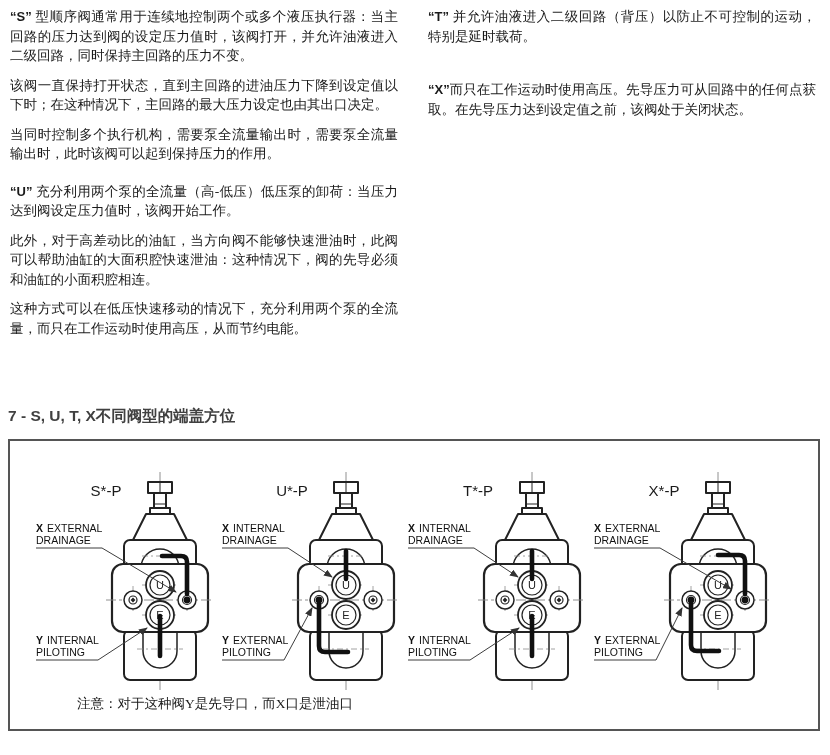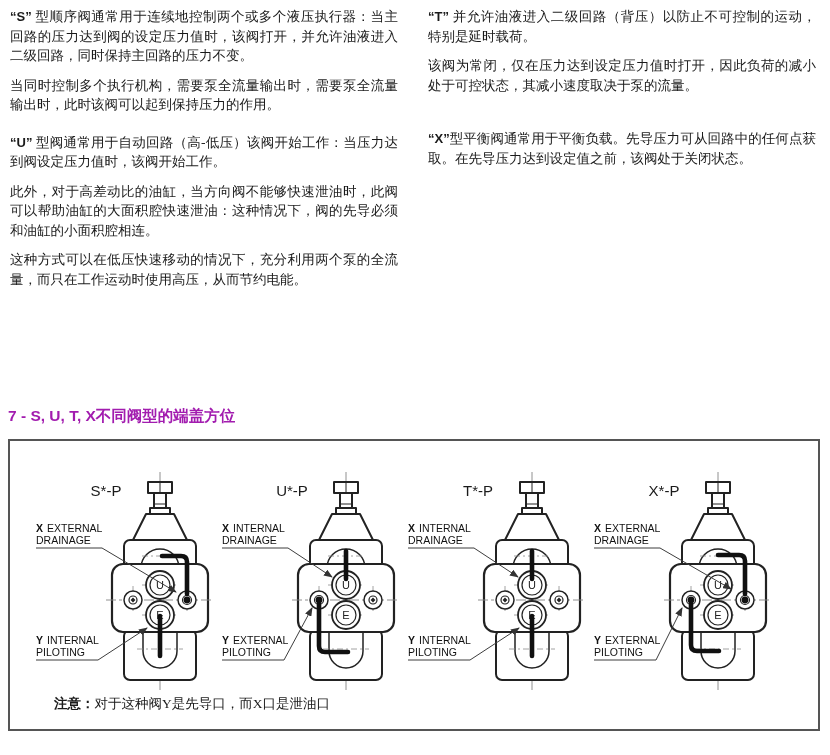--- a/index.html
+++ b/index.html
@@ -7,21 +7,21 @@
         font-family:"Liberation Serif",serif;color:#1a1a1a;}
   
   .columns{display:flex;gap:30px;padding:7px 10px 0 10px;height:400px;box-sizing:border-box;}
   .col{width:388px;}
   .col p{margin:0 0 10px 0;font-size:13.5px;line-height:19.5px;text-align:justify;}
   .col p b.lead{font-family:"Liberation Sans",sans-serif;font-weight:bold;font-size:13px;}
   .gap{margin-top:18px !important;}
   .gap-lg{margin-top:34px !important;}
   
   .section-heading{font-family:"Liberation Sans",sans-serif;font-weight:bold;
-        font-size:15.5px;margin:6px 0 12px 8px;color:#a21caf;}
+        font-size:15.5px;margin:6px 0 12px 8px;color:#404040;}
   
   .diagram-box{position:relative;margin-left:8px;width:812px;height:292px;
         border:2px solid #555;box-sizing:border-box;background:#fff;}
   .valve-cell{position:absolute;top:2px;width:195px;height:252px;}
   .vc0{left:12px}.vc1{left:198px}.vc2{left:384px}.vc3{left:570px}
   .valve{width:195px;height:252px;display:block;}
   
   .ln2{fill:#fff;stroke:#222;stroke-width:2;stroke-linejoin:round;}
   .body{stroke-width:2.2;}
   .ln18{fill:#fff;stroke:#222;stroke-width:1.8;}
@@ -31,39 +31,39 @@
   .cl{stroke:#858585;stroke-width:0.9;stroke-dasharray:10 3 3 3;fill:none;}
   .clt{stroke:#8a8a8a;stroke-width:0.8;stroke-dasharray:6 3 2 3;fill:none;}
   .cll{stroke:#3d3d3d;stroke-width:1;fill:none;}
   .thick{stroke:#101010;stroke-width:4.6;fill:none;stroke-linecap:round;stroke-linejoin:round;}
   .vt{font-family:"Liberation Sans",sans-serif;font-size:15px;text-anchor:middle;fill:#1a1a1a;}
   .cb{font-family:"Liberation Sans",sans-serif;font-weight:bold;font-size:10.5px;fill:#111;}
   .cr{font-family:"Liberation Sans",sans-serif;font-size:10.5px;fill:#111;}
   .pl{font-family:"Liberation Sans",sans-serif;font-size:11px;text-anchor:middle;fill:#222;}
   
   .note{position:absolute;left:44px;bottom:16px;font-size:13.5px;}
-  .note b{font-weight:bold;}
+  .note b{font-weight:normal;margin-left:23px;}
 </style>
 </head>
 <body>
 
 <div class="page">
 
   <div class="columns">
     <div class="col">
       <p><b class="lead">“S”</b><span> 型顺序阀通常用于连续地控制两个或多个液压执行器：当主回路的压力达到阀的设定压力值时，该阀打开，并允许油液进入二级回路，同时保持主回路的压力不变。</span></p>
+      <p><span>该阀一直保持打开状态，直到主回路的进油压力下降到设定值以下时；在这种情况下，主回路的最大压力设定也由其出口决定。</span></p>
       <p><span>当同时控制多个执行机构，需要泵全流量输出时，需要泵全流量输出时，此时该阀可以起到保持压力的作用。</span></p>
-      <p class="gap"><b class="lead">“U”</b><span> 型阀通常用于自动回路（高-低压）该阀开始工作：当压力达到阀设定压力值时，该阀开始工作。</span></p>
+      <p class="gap"><b class="lead">“U”</b><span> 充分利用两个泵的全流量（高-低压）低压泵的卸荷：当压力达到阀设定压力值时，该阀开始工作。</span></p>
       <p><span>此外，对于高差动比的油缸，当方向阀不能够快速泄油时，此阀可以帮助油缸的大面积腔快速泄油：这种情况下，阀的先导必须和油缸的小面积腔相连。</span></p>
       <p><span>这种方式可以在低压快速移动的情况下，充分利用两个泵的全流量，而只在工作运动时使用高压，从而节约电能。</span></p>
     </div>
     <div class="col">
       <p><b class="lead">“T”</b><span> 并允许油液进入二级回路（背压）以防止不可控制的运动，特别是延时载荷。</span></p>
-      <p><span>该阀为常闭，仅在压力达到设定压力值时打开，因此负荷的减小处于可控状态，其减小速度取决于泵的流量。</span></p>
-      <p class="gap-lg"><b class="lead">“X”</b><span>型平衡阀通常用于平衡负载。先导压力可从回路中的任何点获取。在先导压力达到设定值之前，该阀处于关闭状态。</span></p>
+      <p class="gap-lg"><b class="lead">“X”</b><span>而只在工作运动时使用高压。先导压力可从回路中的任何点获取。在先导压力达到设定值之前，该阀处于关闭状态。</span></p>
     </div>
   </div>
 
   <h2 class="section-heading">7 - S, U, T, X不同阀型的端盖方位</h2>
 
   <div class="diagram-box">
 
     <div class="valve-cell vc0">
       <svg class="valve" viewBox="0 0 195 250">
         <defs>

